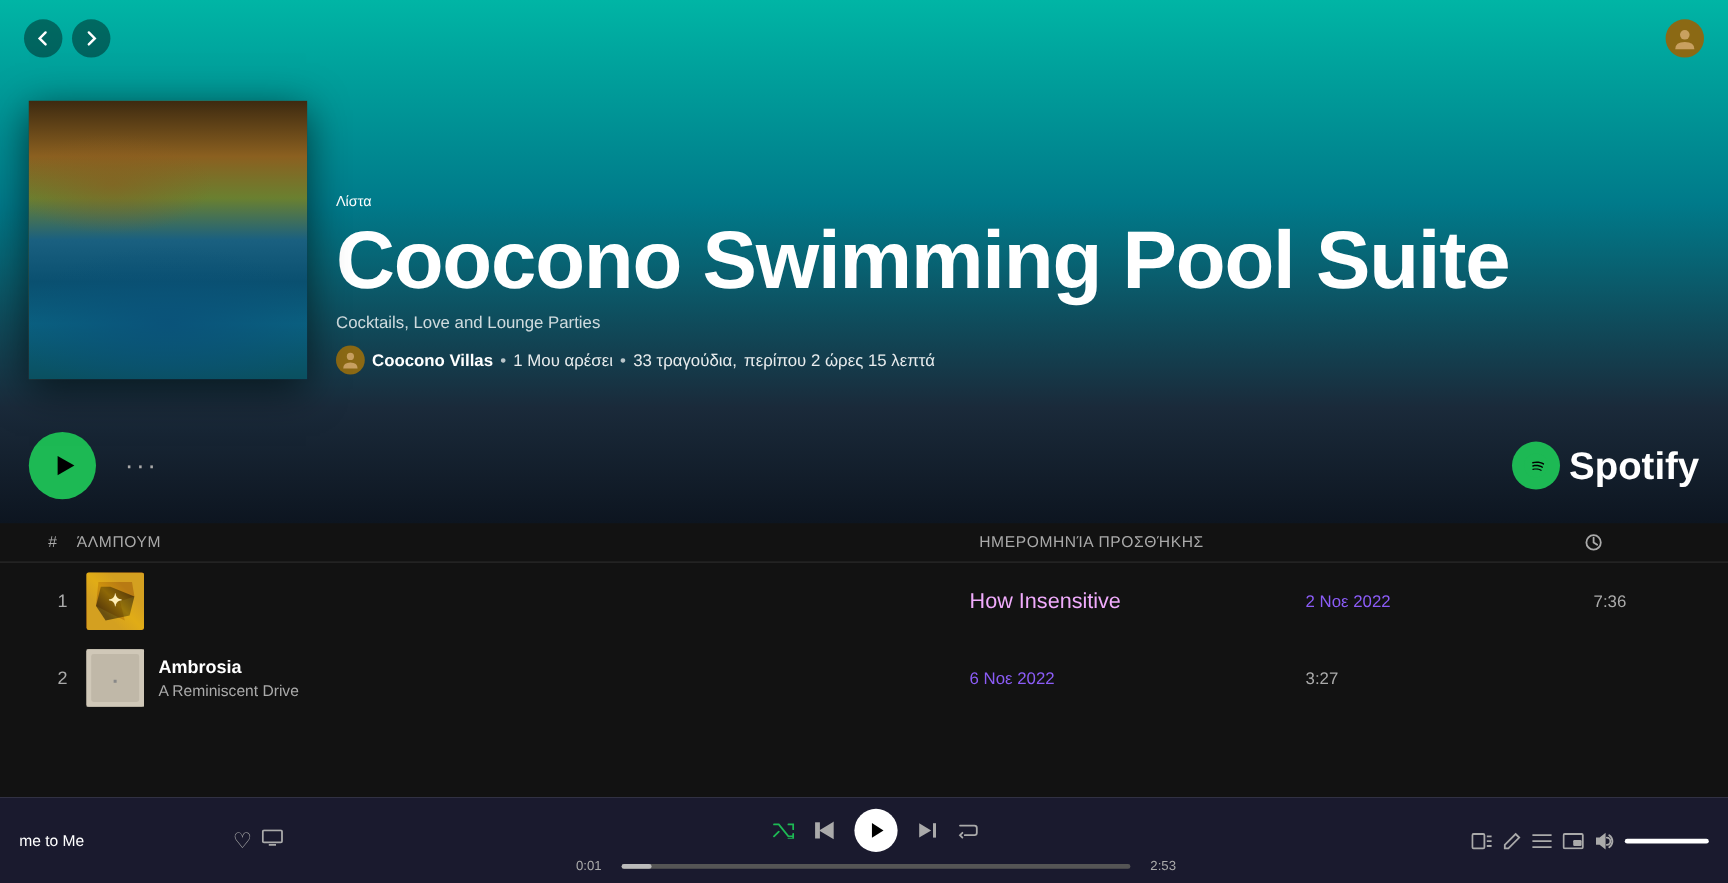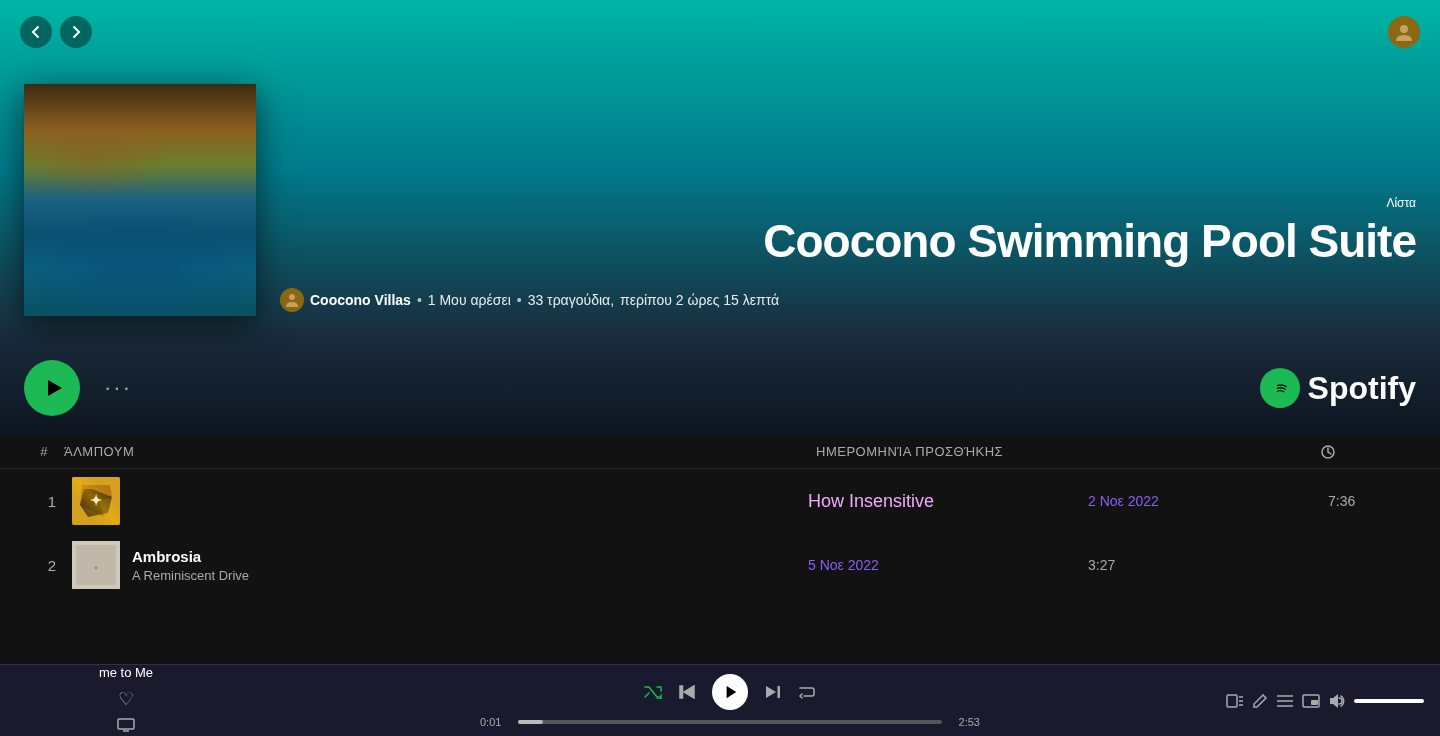--- a/index.html
+++ b/index.html
@@ -61,21 +61,20 @@
       justify-content: center;
       font-size: 16px;
     }
 
     .hero-content {
       display: flex;
       align-items: flex-end;
       padding: 60px 24px 24px 24px;
       gap: 24px;
       min-height: 340px;
-      text-align: right;
     }
 
     .playlist-cover {
       width: 232px;
       height: 232px;
       flex-shrink: 0;
       background: linear-gradient(135deg, #3a2a10 0%, #8b6020 30%, #1a3a4a 60%, #0a3050 100%);
       position: relative;
       overflow: hidden;
       box-shadow: 0 8px 32px rgba(0,0,0,0.6);
@@ -110,25 +109,25 @@
     }
 
     .playlist-type {
       font-size: 12px;
       font-weight: 500;
       color: #fff;
       margin-bottom: 8px;
     }
 
     .playlist-title {
-      font-size: 46px;
+      font-size: 68px;
       font-weight: 900;
       color: #fff;
       line-height: 1;
-      margin-bottom: 24px;
+      margin-bottom: 9px;
       letter-spacing: -1px;
     }
 
     .playlist-desc {
       font-size: 14px;
       color: rgba(255,255,255,0.8);
       margin-bottom: 12px;
     }
 
     .playlist-meta {
@@ -325,21 +324,20 @@
       gap: 16px;
       z-index: 100;
     }
 
     .now-playing-info {
       display: flex;
       align-items: center;
       gap: 8px;
       width: 220px;
       flex-shrink: 0;
-      flex-direction: column;
     }
 
     .now-playing-text {
       flex: 1;
       min-width: 0;
     }
 
     .np-title {
       font-size: 13px;
       color: #fff;
@@ -493,20 +491,21 @@
 
 <div class="hero">
   <div class="hero-content">
     <div class="playlist-cover">
       <div class="cover-pool"></div>
       <div class="cover-overlay"></div>
     </div>
     <div class="playlist-info">
       <div class="playlist-type">Λίστα</div>
       <div class="playlist-title">Coocono Swimming Pool Suite</div>
+      <div class="playlist-desc">Cocktails, Love and Lounge Parties</div>
       <div class="playlist-meta">
         <div class="meta-avatar">
           <svg width="16" height="16" viewBox="0 0 16 16">
             <circle cx="8" cy="5" r="3" fill="#c8a060"></circle>
             <path d="M2 15 Q2 10 8 10 Q14 10 14 15" fill="#c8a060"></path>
           </svg>
         </div>
         <a class="meta-link">Coocono Villas</a>
         <span class="meta-dot">•</span>
         <span>1 Μου αρέσει</span>
@@ -575,21 +574,21 @@
         <rect width="48" height="48" fill="#d0c8b8"></rect>
         <rect x="4" y="4" width="40" height="40" fill="#c0b8a8" rx="2"></rect>
         <text x="24" y="30" text-anchor="middle" fill="#888" font-size="10">▪</text>
       </svg>
     </div>
     <div>
       <div class="track-name">Ambrosia</div>
       <div class="track-artist">A Reminiscent Drive</div>
     </div>
   </div>
-  <div class="track-date">5 Νοε 2022</div>
+  <div class="track-date">6 Νοε 2022</div>
   <div class="track-duration">3:27</div>
 </div>
 
 <div class="now-playing-bar">
   <div class="now-playing-info">
     <div class="now-playing-text">
       <div class="np-title">me to Me</div>
     </div>
     <button class="np-heart">♡</button>
     <button class="np-screen">

